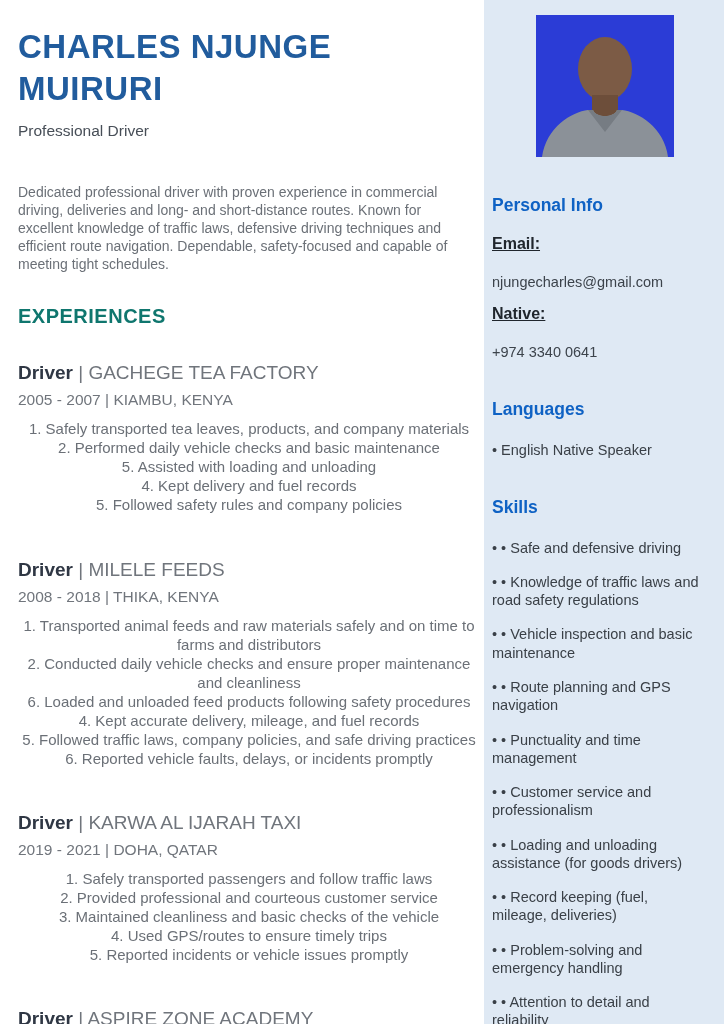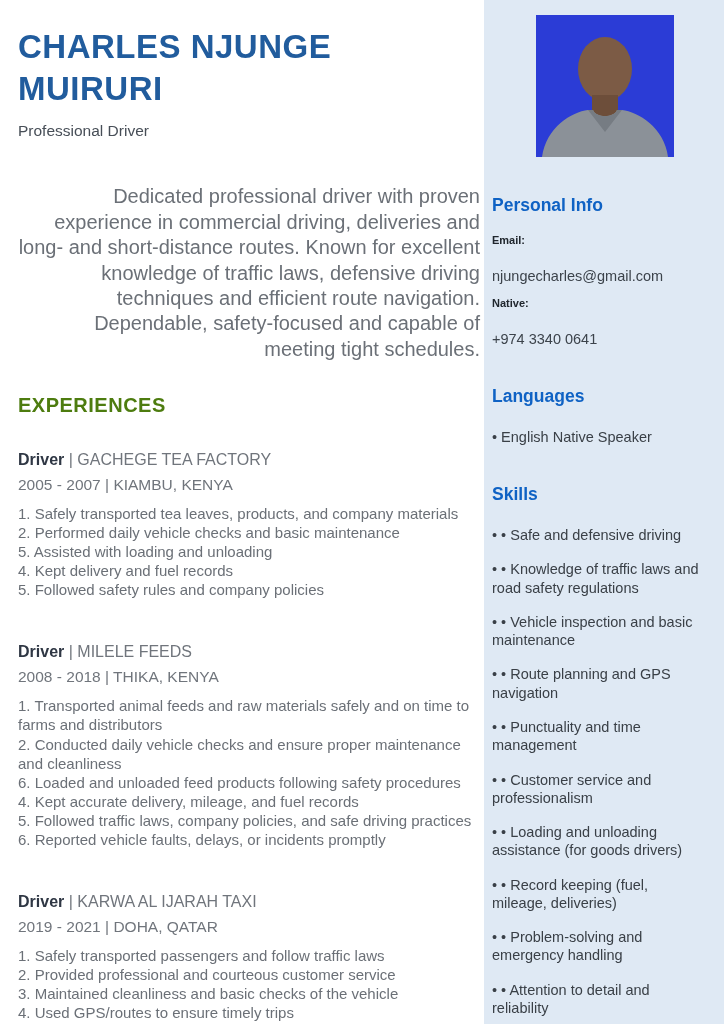--- a/index.html
+++ b/index.html
@@ -13,45 +13,45 @@
 
   
   .main { width: 484px; padding: 20px 4px 0 18px; background: #ffffff; border-radius: 18px; }
 
   .name {
     color: #215c9d; font-size: 33px; font-weight: bold;
     line-height: 1.28; margin: 6px 0 0; letter-spacing: 0.5px;
   }
   .prof-title { color: #474e57; font-size: 15.5px; margin-top: 12px; }
   .summary {
-    color: #6b7077; font-size: 20px; line-height: 1.27;
-    margin-top: 44px; width: 462px; text-align: right;
+    color: #6b7077; font-size: 14px; line-height: 1.27;
+    margin-top: 44px; width: 462px;
   }
   .section-heading {
-    color: #4d7c0f; font-size: 20px; font-weight: bold;
+    color: #0f766e; font-size: 20px; font-weight: bold;
     letter-spacing: 0.5px; margin-top: 32px;
   }
   .job { margin-top: 44px; }
   .jobs > .job:first-of-type { margin-top: 34px; }
-  .job-role-line { font-size: 16px; color: #70757c; }
+  .job-role-line { font-size: 19px; color: #70757c; }
   .role-name { color: #2f3744; font-weight: bold; }
   .job-dates { color: #70757c; font-size: 15.5px; margin-top: 7px; }
-  .job-bullets { margin-top: 10px; color: #6b7077; font-size: 15px; line-height: 1.27; width: 462px; }
+  .job-bullets { margin-top: 10px; color: #6b7077; font-size: 15px; line-height: 1.27; width: 462px; text-align: center; }
 
   
   .sidebar {
     width: 240px; height: 1024px; background: #dfe9f4;
     padding: 15px 6px 0 8px;
   }
   .photo-frame { width: 138px; height: 142px; margin: 0 auto; display: block; }
   .side-heading {
     color: #0f62c4; font-size: 17.5px; font-weight: bold;
     margin-top: 38px; line-height: 1.25;
   }
-  .pi-label { color: #20262d; font-size: 11px; font-weight: bold; margin-top: 12px; line-height: 1.25; }
+  .pi-label { color: #20262d; font-size: 16px; font-weight: bold; margin-top: 12px; line-height: 1.25; text-decoration: underline; }
   .pi-value { color: #3c434b; font-size: 14.5px; margin-top: 19px; line-height: 1.25; width: 210px; word-wrap: break-word; }
   .side-list { margin-top: 20px; }
   .side-item { color: #3a4047; font-size: 14.5px; line-height: 1.26; margin-bottom: 16px; width: 212px; }
 </style>
 </head>
 <body>
 
 <div class="page">
 
   <main class="main">

